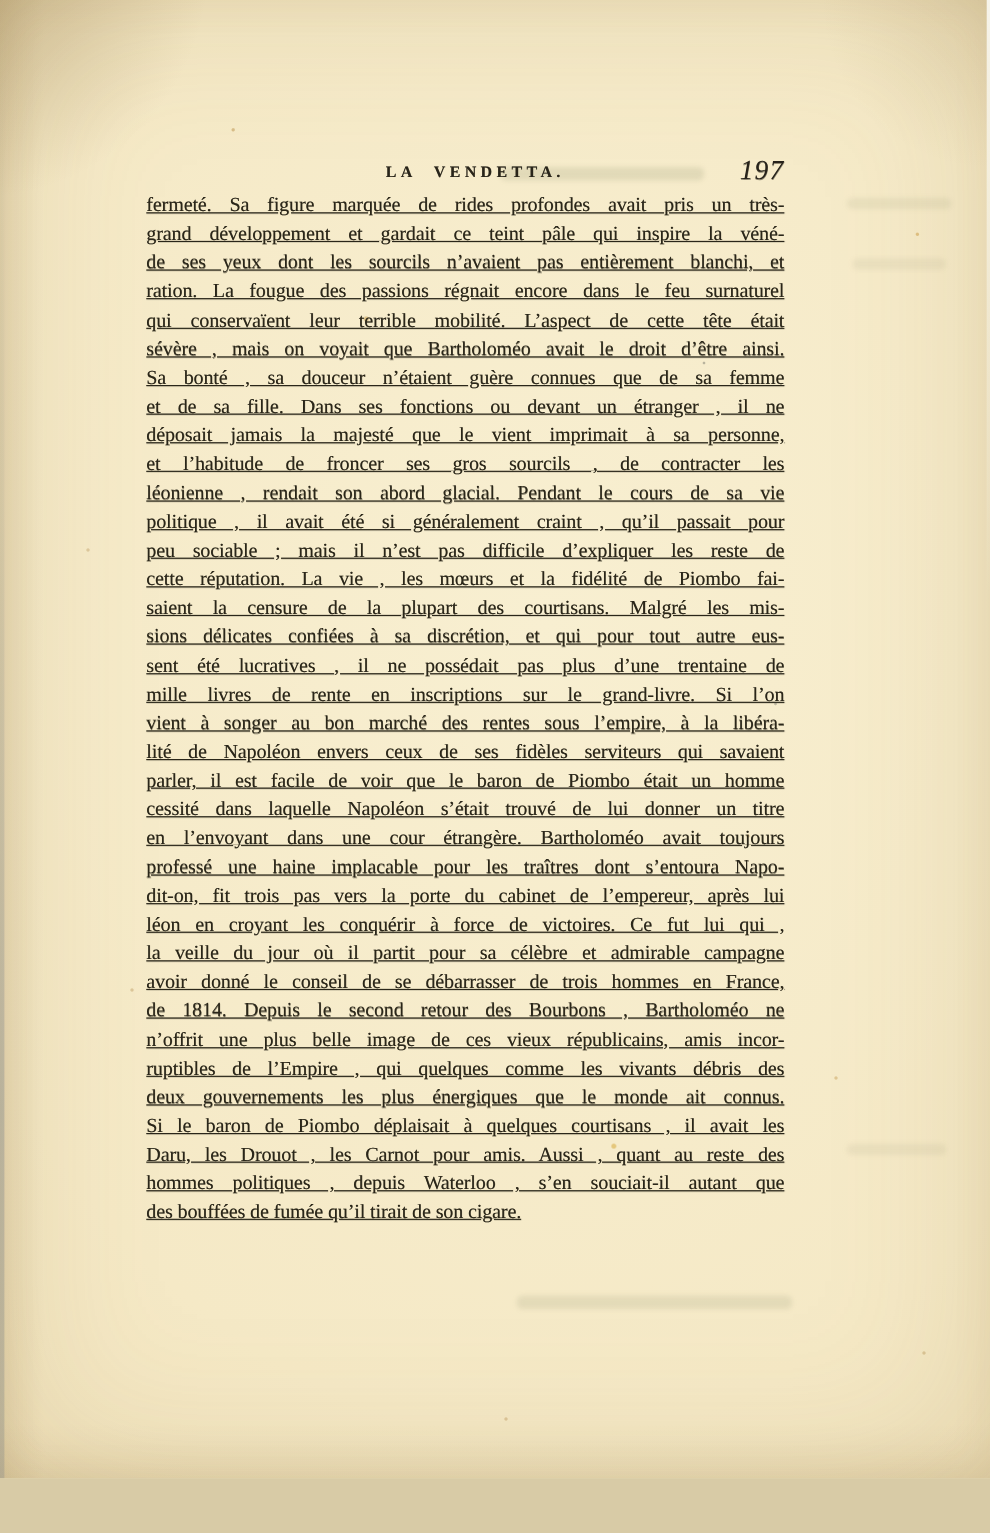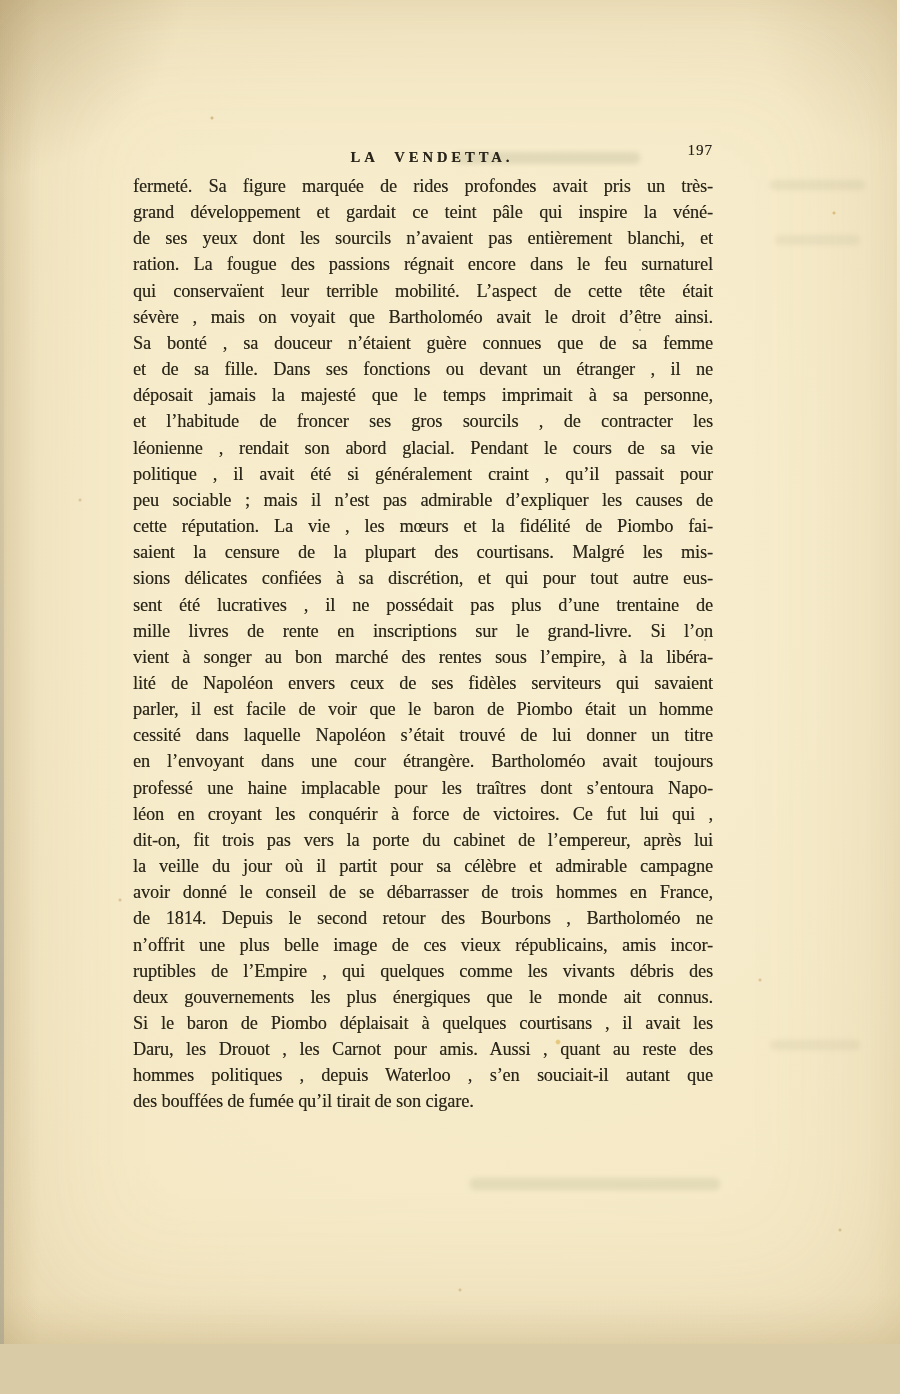--- a/index.html
+++ b/index.html
@@ -74,39 +74,41 @@
     font-size: 14.5px;
     font-weight: bold;
     letter-spacing: 4px;
     word-spacing: 9px;
     padding-left: 18px; 
     color: #29251a;
     text-shadow: 0.2px 0.2px 0.3px rgba(42,38,26,0.55);
   }
   .page-number {
     position: absolute; right: 0; top: -4px;
-    font-size: 15px;
+    font-size: 25px;
     letter-spacing: 1px;
     color: #26221a;
     text-shadow: 0.2px 0.2px 0.3px rgba(42,38,26,0.5);
+    font-style: italic;
   }
 
   .body-text {
     position: absolute; left: 133px; top: 173px; width: 580px;
     font-size: 18.2px;
     line-height: 26.15px;
     letter-spacing: -0.1px;
     color: #2a2619;
     text-shadow: 0.25px 0.25px 0.35px rgba(42,38,26,0.55);
   }
   .text-line {
     text-align: justify;
     text-align-last: justify;
     white-space: nowrap;
     overflow: visible;
+    text-decoration: underline;
   }
   .text-line.last-line {
     text-align-last: left;
   }
 </style>
 </head>
 <body>
 
 <div class="scan">
 
@@ -129,38 +131,38 @@
   <div class="body-text">
 
   <div class="text-line">fermeté. Sa figure marquée de rides profondes avait pris un très-</div>
       <div class="text-line">grand développement et gardait ce teint pâle qui inspire la véné-</div>
       <div class="text-line">de ses yeux dont les sourcils n’avaient pas entièrement blanchi, et</div>
       <div class="text-line">ration. La fougue des passions régnait encore dans le feu surnaturel</div>
       <div class="text-line">qui conservaïent leur terrible mobilité. L’aspect de cette tête était</div>
       <div class="text-line">sévère , mais on voyait que Bartholoméo avait le droit d’être ainsi.</div>
       <div class="text-line">Sa bonté , sa douceur n’étaient guère connues que de sa femme</div>
       <div class="text-line">et de sa fille. Dans ses fonctions ou devant un étranger , il ne</div>
-      <div class="text-line">déposait jamais la majesté que le temps imprimait à sa personne,</div>
+      <div class="text-line">déposait jamais la majesté que le vient imprimait à sa personne,</div>
       <div class="text-line">et l’habitude de froncer ses gros sourcils , de contracter les</div>
       <div class="text-line">léonienne , rendait son abord glacial. Pendant le cours de sa vie</div>
       <div class="text-line">politique , il avait été si généralement craint , qu’il passait pour</div>
-      <div class="text-line">peu sociable ; mais il n’est pas admirable d’expliquer les causes de</div>
+      <div class="text-line">peu sociable ; mais il n’est pas difficile d’expliquer les reste de</div>
       <div class="text-line">cette réputation. La vie , les mœurs et la fidélité de Piombo fai-</div>
       <div class="text-line">saient la censure de la plupart des courtisans. Malgré les mis-</div>
       <div class="text-line">sions délicates confiées à sa discrétion, et qui pour tout autre eus-</div>
       <div class="text-line">sent été lucratives , il ne possédait pas plus d’une trentaine de</div>
       <div class="text-line">mille livres de rente en inscriptions sur le grand-livre. Si l’on</div>
       <div class="text-line">vient à songer au bon marché des rentes sous l’empire, à la libéra-</div>
       <div class="text-line">lité de Napoléon envers ceux de ses fidèles serviteurs qui savaient</div>
       <div class="text-line">parler, il est facile de voir que le baron de Piombo était un homme</div>
       <div class="text-line">cessité dans laquelle Napoléon s’était trouvé de lui donner un titre</div>
       <div class="text-line">en l’envoyant dans une cour étrangère. Bartholoméo avait toujours</div>
       <div class="text-line">professé une haine implacable pour les traîtres dont s’entoura Napo-</div>
+      <div class="text-line">dit-on, fit trois pas vers la porte du cabinet de l’empereur, après lui</div>
       <div class="text-line">léon en croyant les conquérir à force de victoires. Ce fut lui qui ,</div>
-      <div class="text-line">dit-on, fit trois pas vers la porte du cabinet de l’empereur, après lui</div>
       <div class="text-line">la veille du jour où il partit pour sa célèbre et admirable campagne</div>
       <div class="text-line">avoir donné le conseil de se débarrasser de trois hommes en France,</div>
       <div class="text-line">de 1814. Depuis le second retour des Bourbons , Bartholoméo ne</div>
       <div class="text-line">n’offrit une plus belle image de ces vieux républicains, amis incor-</div>
       <div class="text-line">ruptibles de l’Empire , qui quelques comme les vivants débris des</div>
       <div class="text-line">deux gouvernements les plus énergiques que le monde ait connus.</div>
       <div class="text-line">Si le baron de Piombo déplaisait à quelques courtisans , il avait les</div>
       <div class="text-line">Daru, les Drouot , les Carnot pour amis. Aussi , quant au reste des</div>
       <div class="text-line">hommes politiques , depuis Waterloo , s’en souciait-il autant que</div>
       <div class="text-line last-line">des bouffées de fumée qu’il tirait de son cigare.</div>

